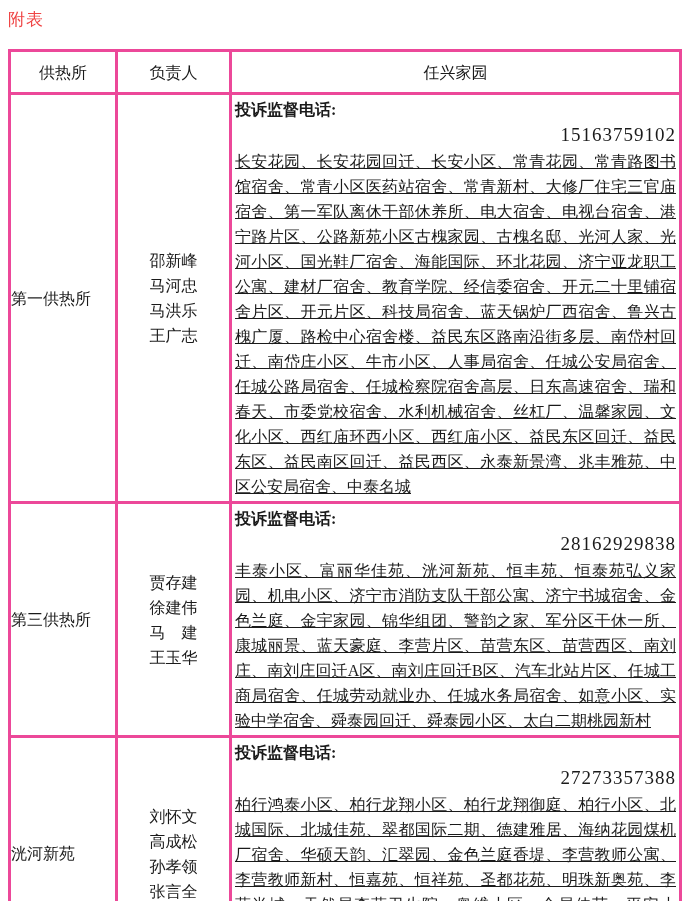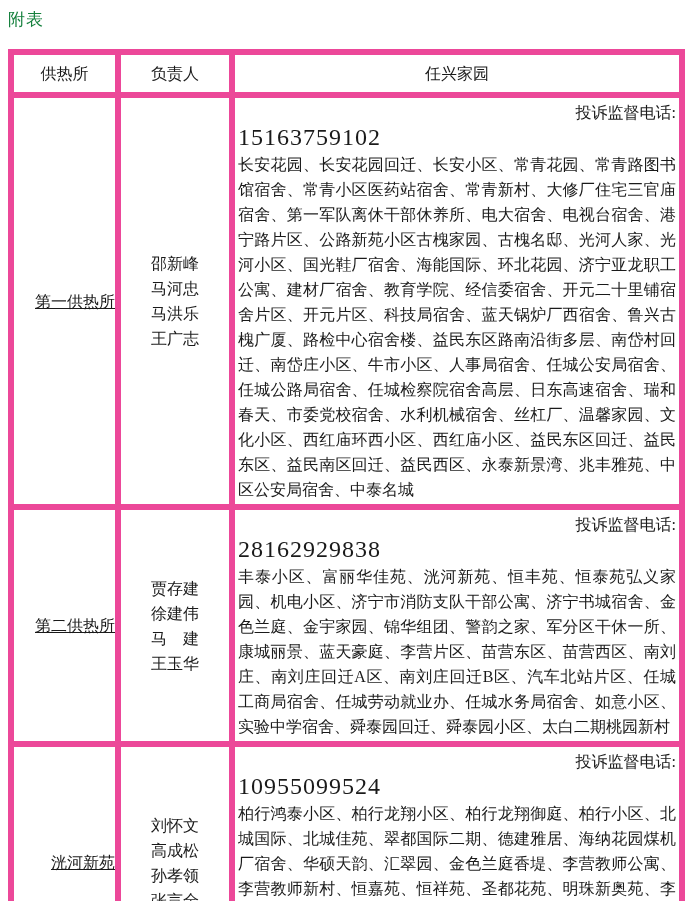--- a/index.html
+++ b/index.html
@@ -9,59 +9,60 @@
     background:#ffffff;
     overflow:hidden;
     font-family:"Liberation Serif","DejaVu Serif",serif;
     color:#1a1a1a;
   }
   .doc-title{
     padding:8px 0 0 8px;
     height:49px;
     box-sizing:border-box;
     font-size:17px;
-    color:#15803d;
+    color:#ef4444;
     letter-spacing:1px;
   }
   table.main{
     border-collapse:collapse;
     table-layout:fixed;
     margin-left:8px;
     width:671px;
   }
   col.c1{width:107px;}
   col.c2{width:114px;}
   col.c3{width:450px;}
   th,td{
-    border:6px solid #ec4899;
+    border:3px solid #ec4899;
     padding:0;
     font-weight:normal;
     font-size:16px;
     line-height:25px;
     vertical-align:middle;
   }
   thead tr{height:43px;}
   th{text-align:center;}
   tbody tr:nth-child(1){height:350px;}
   tbody tr:nth-child(2){height:219px;}
   tbody tr:nth-child(3){height:216px;}
-  td.station-cell{text-align:right;text-decoration:underline;}
+  td.station-cell{text-align:left;}
   td.manager-cell{text-align:center;margin-top:40px;}
   .manager-line{line-height:25px;}
   td.detail-cell{padding:2px 3px;}
-  .phone-label{text-align:right;}
+  .phone-label{text-align:left;font-weight:bold;}
   .phone-number{
-    text-align:left;
-    font-size:24px;
+    text-align:right;
+    font-size:19px;
     letter-spacing:1px;
     margin-bottom:2px;
   }
   .communities{
     text-align:justify;
     text-justify:inter-ideograph;
+    text-decoration:underline;
   }
 </style>
 </head>
 <body>
 
 <div class="page">
   <div class="doc-title">附表</div>
 
   <table class="main">
     <colgroup>
@@ -92,21 +93,21 @@
     </td>
     <td class="detail-cell">
       <div class="phone-label">投诉监督电话:</div>
       <div class="phone-number">15163759102</div>
       <div class="communities">长安花园、长安花园回迁、长安小区、常青花园、常青路图书馆宿舍、常青小区医药站宿舍、常青新村、大修厂住宅三官庙宿舍、第一军队离休干部休养所、电大宿舍、电视台宿舍、港宁路片区、公路新苑小区古槐家园、古槐名邸、光河人家、光河小区、国光鞋厂宿舍、海能国际、环北花园、济宁亚龙职工公寓、建材厂宿舍、教育学院、经信委宿舍、开元二十里铺宿舍片区、开元片区、科技局宿舍、蓝天锅炉厂西宿舍、鲁兴古槐广厦、路检中心宿舍楼、益民东区路南沿街多层、南岱村回迁、南岱庄小区、牛市小区、人事局宿舍、任城公安局宿舍、任城公路局宿舍、任城检察院宿舍高层、日东高速宿舍、瑞和春天、市委党校宿舍、水利机械宿舍、丝杠厂、温馨家园、文化小区、西红庙环西小区、西红庙小区、益民东区回迁、益民东区、益民南区回迁、益民西区、永泰新景湾、兆丰雅苑、中区公安局宿舍、中泰名城</div>
     </td>
   </tr>
 
   <tr class="data-row">
     <td class="station-cell">
-      <div>第二供热所</div>
+      <div>第三供热所</div>
     </td>
     <td class="manager-cell">
       <div>
               <div class="manager-line">贾存建</div>
               <div class="manager-line">徐建伟</div>
               <div class="manager-line">马　建</div>
               <div class="manager-line">王玉华</div>
             </div>
     </td>
     <td class="detail-cell">
@@ -123,19 +124,19 @@
     <td class="manager-cell">
       <div>
               <div class="manager-line">刘怀文</div>
               <div class="manager-line">高成松</div>
               <div class="manager-line">孙孝领</div>
               <div class="manager-line">张言全</div>
             </div>
     </td>
     <td class="detail-cell">
       <div class="phone-label">投诉监督电话:</div>
-      <div class="phone-number">10955099524</div>
+      <div class="phone-number">27273357388</div>
       <div class="communities">柏行鸿泰小区、柏行龙翔小区、柏行龙翔御庭、柏行小区、北城国际、北城佳苑、翠都国际二期、德建雅居、海纳花园煤机厂宿舍、华硕天韵、汇翠园、金色兰庭香堤、李营教师公寓、李营教师新村、恒嘉苑、恒祥苑、圣都花苑、明珠新奥苑、李营尚城、天然居李营卫生院、奥维小区、金居佳苑、平安小区、任兴家园、任兴一号、瑞马名门、瑞马名门公寓、瑞马意墅、睿湖壹号、薛口家园、中德公园城、众和花园</div>
     </td>
   </tr>
 </tbody>
   </table>
 </div>
 
 </body></html>

